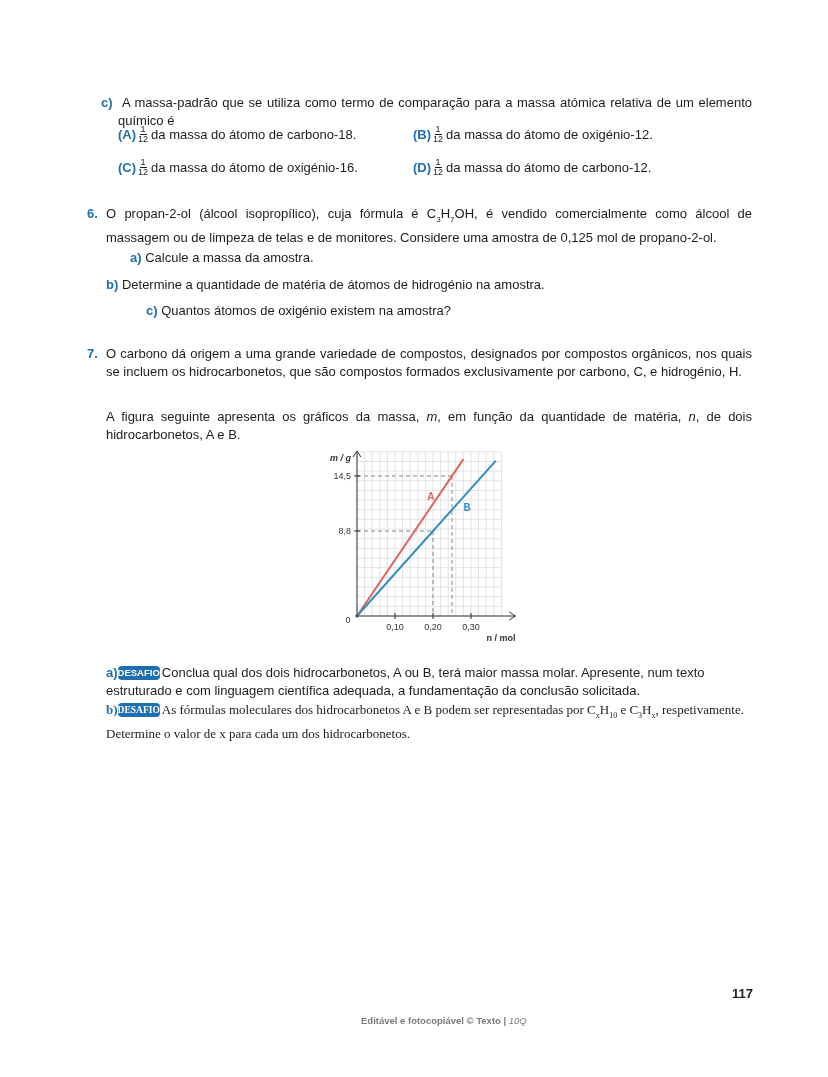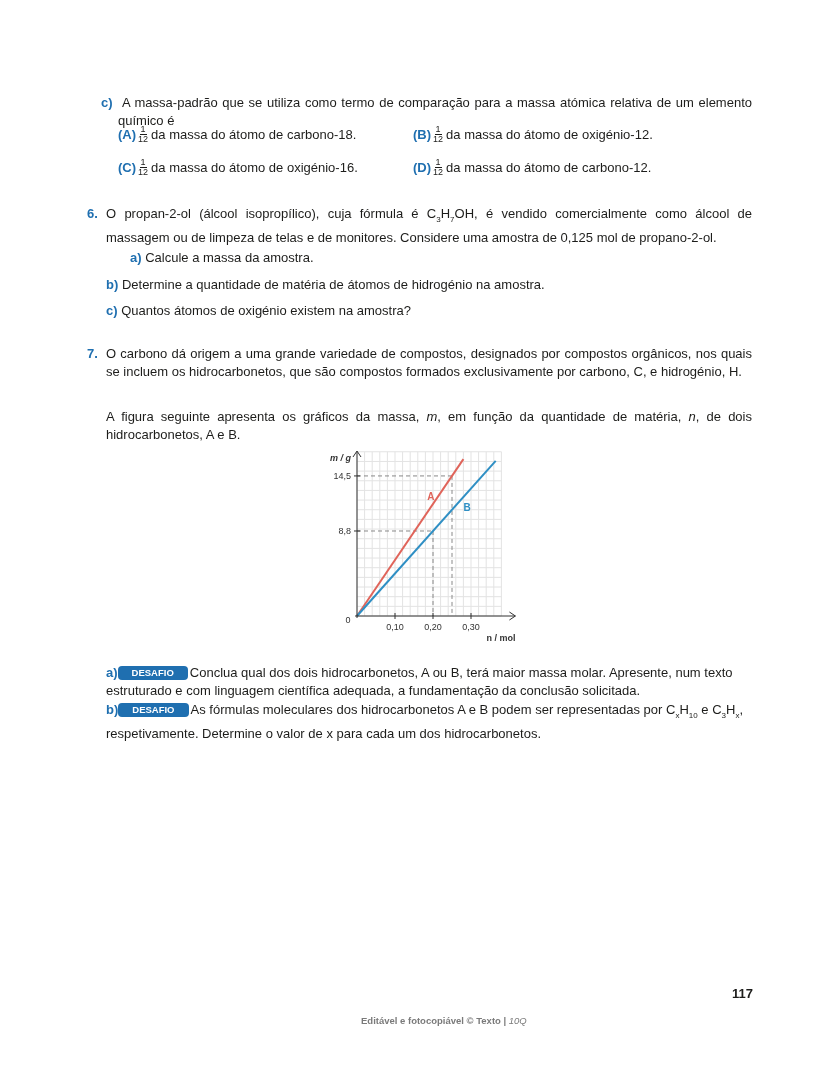--- a/index.html
+++ b/index.html
@@ -11,21 +11,21 @@
   .opt { position: absolute; display: flex; align-items: center; white-space: nowrap; }
   .frac { display: inline-flex; flex-direction: column; align-items: center; font-size: 9px; line-height: 9px; margin: 0 3px 0 2px; }
   .frac .num { border-bottom: 1px solid #1d1d1b; padding: 0 1px; }
   .q6 { left: 106px; width: 646px; top: 205px; }
   .num-lbl { position: absolute; left: 87px; }
   .sub { position: absolute; left: 106px; line-height: 18px; }
   .q7 { left: 106px; width: 646px; top: 345px; }
   .q7b { left: 106px; width: 646px; top: 408px; }
   .chart { position: absolute; left: 318px; top: 448px; width: 200px; height: 200px; }
   .chart svg text { font-family: "Liberation Sans", sans-serif; }
-  .desafio { display: inline-block; background: #1f6fb0; color: #fff; font-size: 9.5px; font-weight: bold; border-radius: 4px; padding: 1px 14px; line-height: 12px; margin-right: 2px; vertical-align: 1px; }
+  .desafio { display: inline-block; background: #1f6fb0; color: #fff; font-size: 9.5px; font-weight: bold; border-radius: 4px; padding: 1px 0; line-height: 12px; margin-right: 2px; vertical-align: 1px; }
   .qa { position: absolute; left: 106px; width: 646px; line-height: 18px; }
   .small { font-size: 8px; }
   .footer { position: absolute; top: 1015px; left: 333px; font-size: 9.5px; color: #7a7a7a; font-weight: bold; margin-left: 28px; }
   .footer i { font-weight: normal; }
   .pagenum { position: absolute; top: 986px; left: 732px; font-size: 13px; font-weight: bold; }
 </style>
 </head>
 <body>
 
 <div class="p q-c">
@@ -64,21 +64,21 @@
       <span>12</span>
     </span>
   <span>da massa do átomo de carbono-12.</span>
 </div>
 
 <span class="num-lbl blue" style="top:205px; line-height:18px;">6.</span>
 <div class="p q6"><span>O propan-2-ol (álcool isopropílico), cuja fórmula é C</span><sub class="small">3</sub><span>H</span><sub class="small">7</sub><span>OH, é vendido comercialmente como álcool de massagem ou de limpeza de telas e de monitores. Considere uma amostra de 0,125 mol de propano-2-ol.</span></div>
 
 <div class="sub" style="top:249px;margin-left:24px;"><span class="blue">a)</span> <span>Calcule a massa da amostra.</span></div>
 <div class="sub" style="top:276px;"><span class="blue">b)</span> <span>Determine a quantidade de matéria de átomos de hidrogénio na amostra.</span></div>
-<div class="sub" style="top:302px;"><span class="blue">c)</span> <span>Quantos átomos de oxigénio existem na amostra?</span></div>
+<div class="sub" style="top:302px;margin-left:40px;"><span class="blue">c)</span> <span>Quantos átomos de oxigénio existem na amostra?</span></div>
 
 <span class="num-lbl blue" style="top:345px; line-height:18px;">7.</span>
 <div class="p q7">O carbono dá origem a uma grande variedade de compostos, designados por compostos orgânicos, nos quais se incluem os hidrocarbonetos, que são compostos formados exclusivamente por carbono, C, e hidrogénio, H.</div>
 <div class="p q7b"><span>A figura seguinte apresenta os gráficos da massa, </span><i>m</i><span>, em função da quantidade de matéria, </span><i>n</i><span>, de dois hidrocarbonetos, A e B.</span></div>
 
 <div class="chart">
   <svg id="chart-svg" width="200" height="200">
     <g id="grid">
         <line x1="39" x2="39" y1="168" y2="3.780000000000001" stroke="#e3e3e3" stroke-width="1"></line>
         <line x1="46.6" x2="46.6" y1="168" y2="3.780000000000001" stroke="#e3e3e3" stroke-width="1"></line>
@@ -151,18 +151,18 @@
         <text x="30" y="175" text-anchor="middle" font-size="9" fill="#333">0</text>
         <text x="33" y="13" text-anchor="end" font-size="9" font-weight="bold" font-style="italic" fill="#333">m / g</text>
         <text x="197.4" y="193" text-anchor="end" font-size="9" font-weight="bold" fill="#333">n / mol</text>
       </g>
   </svg>
 </div>
 
 <div class="qa" style="top:664px;">
   <span class="blue">a)</span><span class="desafio">DESAFIO</span><span>Conclua qual dos dois hidrocarbonetos, A ou B, terá maior massa molar. Apresente, num texto estruturado e com linguagem científica adequada, a fundamentação da conclusão solicitada.</span>
 </div>
-<div class="qa" style="top:701px;">
+<div class="qa" style="top:701px;font-family:Liberation Serif, serif;">
   <span class="blue">b)</span><span class="desafio">DESAFIO</span><span>As fórmulas moleculares dos hidrocarbonetos A e B podem ser representadas por C</span><sub class="small">x</sub><span>H</span><sub class="small">10</sub><span> e C</span><sub class="small">3</sub><span>H</span><sub class="small">x</sub><span>, respetivamente. Determine o valor de x para cada um dos hidrocarbonetos.</span>
 </div>
 
 <div class="footer"><span>Editável e fotocopiável © Texto | </span><i>10Q</i></div>
 <div class="pagenum">117</div>
 
 </body></html>

